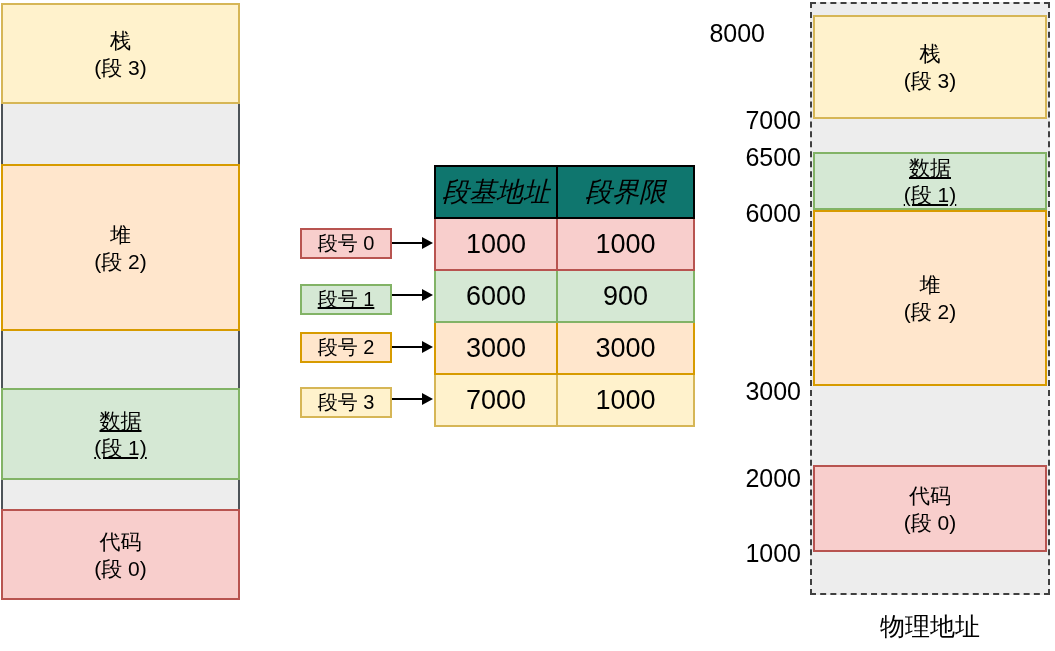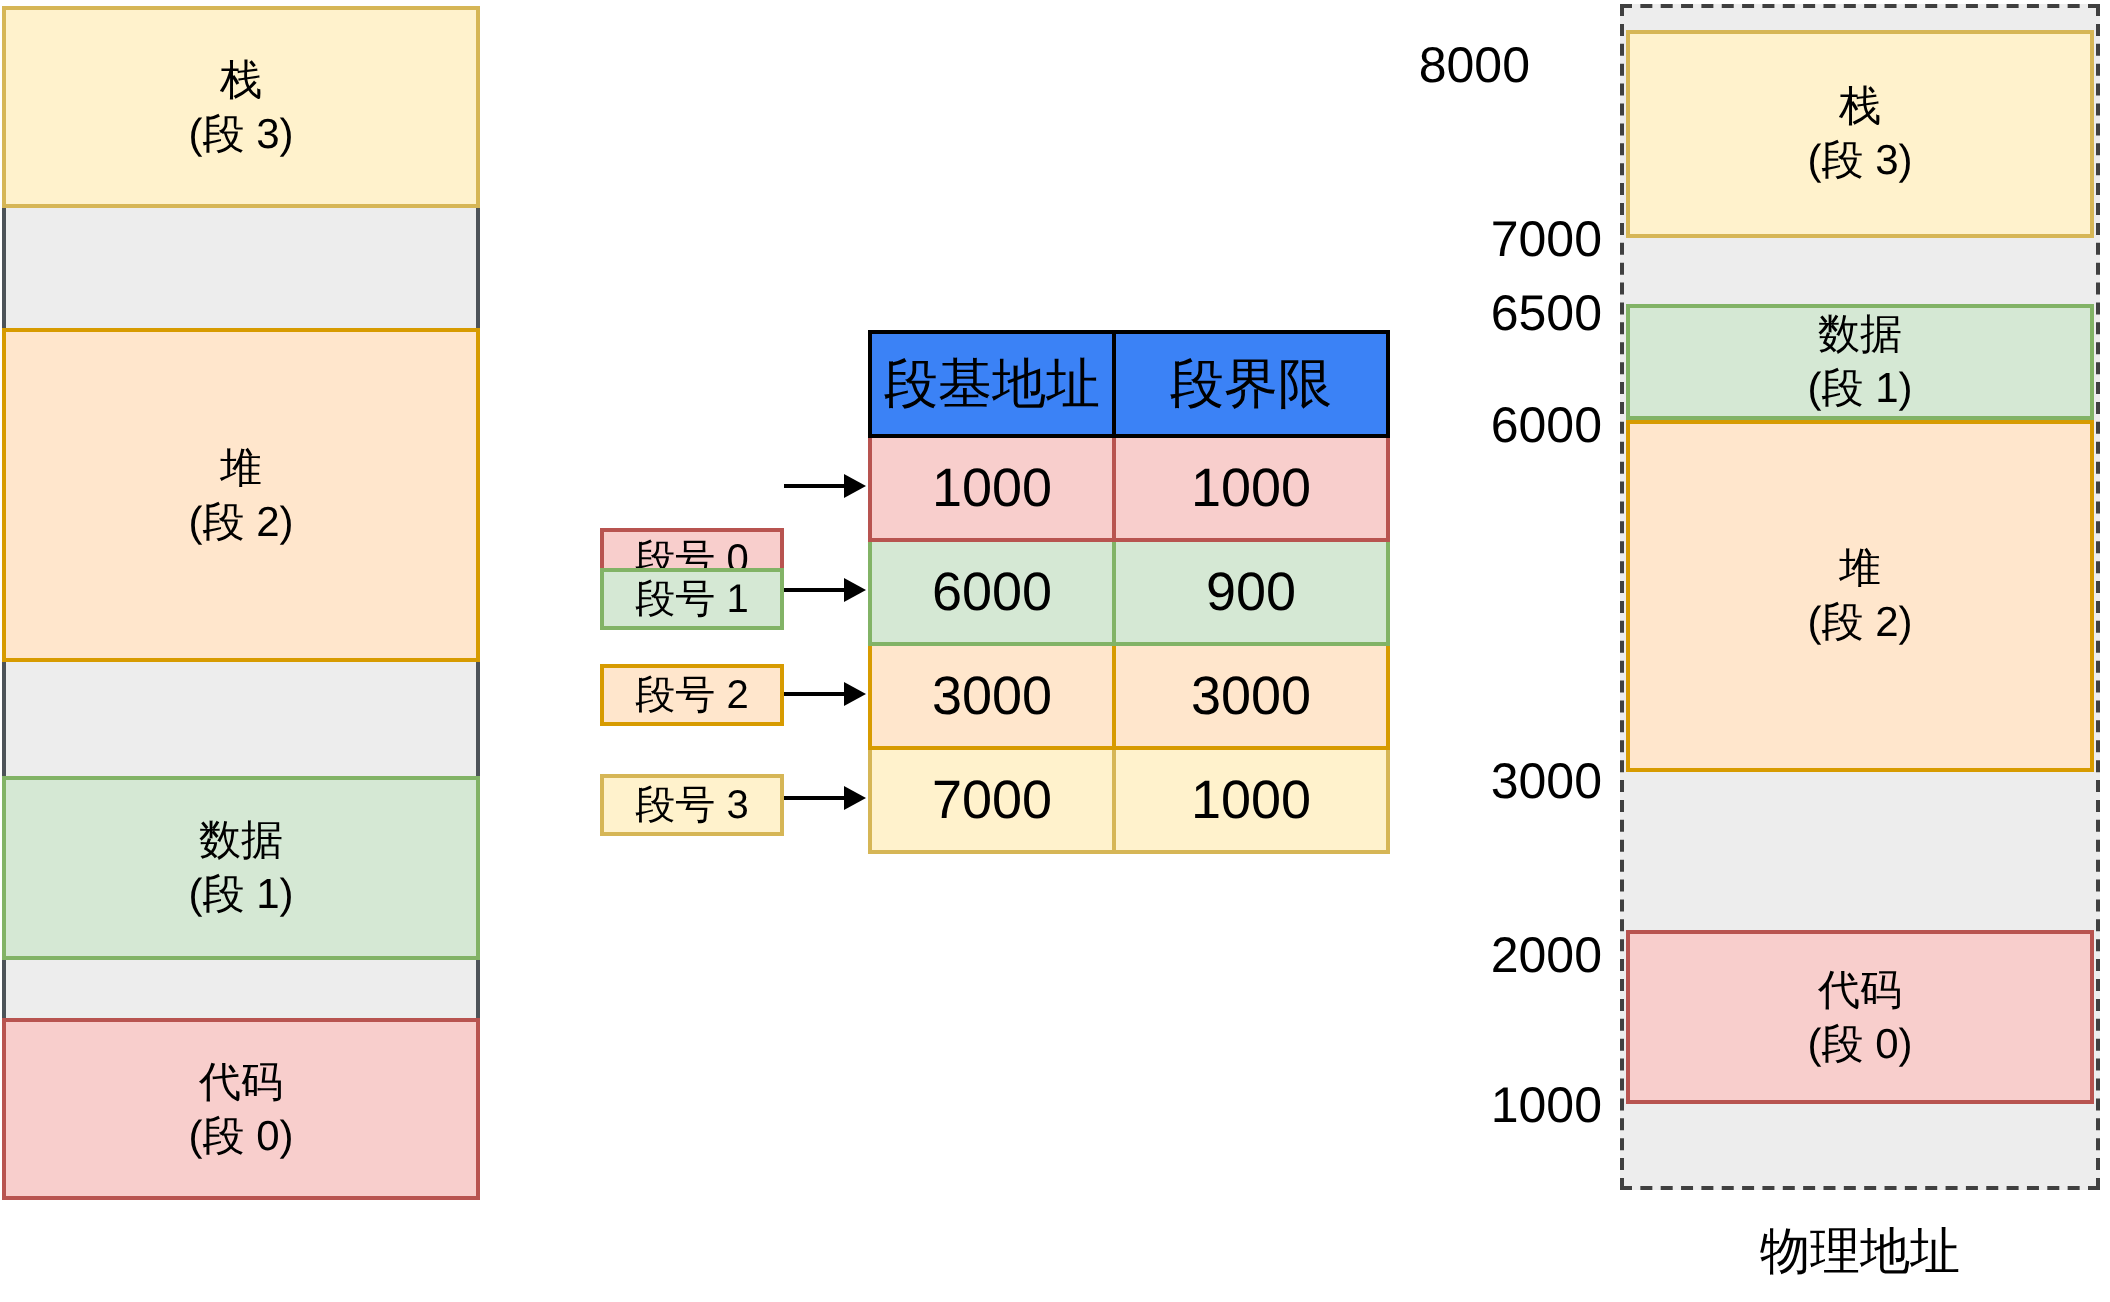--- a/index.html
+++ b/index.html
@@ -10,21 +10,21 @@
   }
   .abs{position:absolute;box-sizing:border-box;}
   
   .block{
     position:absolute;box-sizing:border-box;
     display:flex;flex-direction:column;align-items:center;justify-content:center;
     text-align:center;font-size:21px;line-height:27px;z-index:2;
   }
   .c-yellow{background:#FFF2CC;border:2px solid #D6B656;}
   .c-orange{background:#FFE6CC;border:2px solid #D79B00;}
-  .c-green {background:#D5E8D4;border:2px solid #82B366;}
+  .c-green {background:#D5E8D4;border:2px solid #82B366;text-decoration:underline;}
   .c-red   {background:#F8CECC;border:2px solid #B85450;}
   .c-gray  {background:#EDEDED;border:2px solid #4D5358;z-index:1;}
   
   .caption{
     position:absolute;text-align:center;font-size:25px;line-height:30px;
   }
   
   .phys-container{
     position:absolute;box-sizing:border-box;
     background:#EDEDED;border:2px dashed #404040;z-index:0;
@@ -33,21 +33,21 @@
   .addr{
     position:absolute;width:100px;text-align:right;
     font-size:25px;line-height:30px;height:30px;
   }
   
   .seg-table{position:absolute;border-collapse:collapse;table-layout:fixed;}
   .seg-table td{
     text-align:center;vertical-align:middle;font-size:27px;
     height:52px;padding:0;box-sizing:border-box;
   }
-  .seg-table .th{background:#3b82f6;border:2px solid #000000;}
+  .seg-table .th{background:#0f766e;border:2px solid #000000;font-style:italic;}
   .seg-table .r-red   {background:#F8CECC;border:2px solid #B85450;}
   .seg-table .r-green {background:#D5E8D4;border:2px solid #82B366;}
   .seg-table .r-orange{background:#FFE6CC;border:2px solid #D79B00;}
   .seg-table .r-yellow{background:#FFF2CC;border:2px solid #D6B656;}
   
   .seg-chip{
     position:absolute;left:300px;width:92px;height:31px;box-sizing:border-box;
     display:flex;align-items:center;justify-content:center;
     font-size:20px;
   }
@@ -77,21 +77,21 @@
     <span>数据</span>
     <span>(段 1)</span>
   </div>
   <div class="block c-gray" style="left:1px;top:478px;width:239px;height:33px;"></div>
   <div class="block c-red" style="left:1px;top:509px;width:239px;height:91px;">
     <span>代码</span>
     <span>(段 0)</span>
   </div>
 </div>
 
-<div class="seg-chip c-red" style="top:228px;margin-top:36px;">
+<div class="seg-chip c-red" style="top:228px;">
   <span>段号 0</span>
 </div>
 <div class="seg-chip c-green" style="top:284px;">
   <span>段号 1</span>
 </div>
 <div class="seg-chip c-orange" style="top:332px;">
   <span>段号 2</span>
 </div>
 <div class="seg-chip c-yellow" style="top:387px;">
   <span>段号 3</span>

